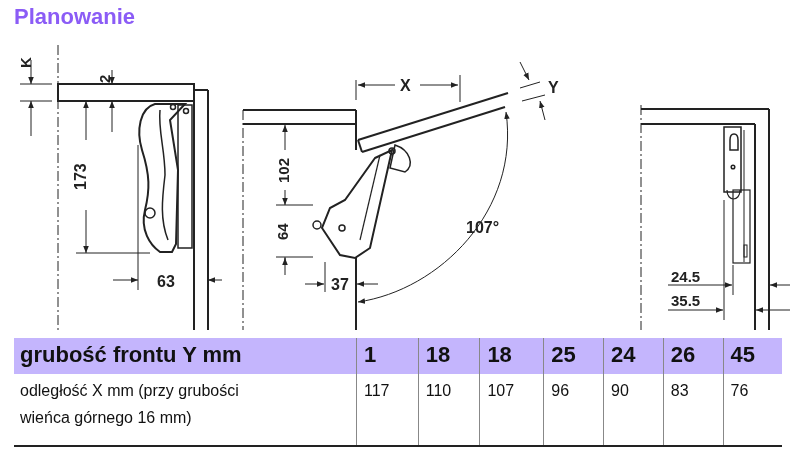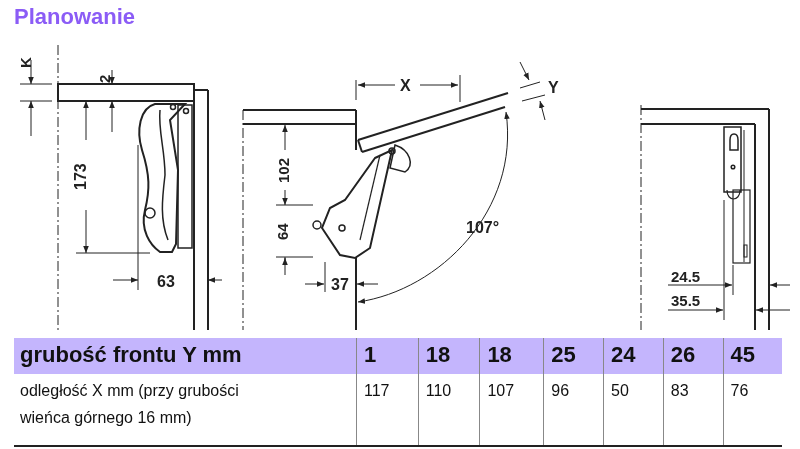--- a/index.html
+++ b/index.html
@@ -149,18 +149,18 @@
     <td>24</td>
     <td>26</td>
     <td>45</td>
   </tr>
   <tr class="body">
     <td class="col0"><span>odległość X mm (przy grubości</span><br><span>wieńca górnego 16 mm)</span></td>
     <td>117</td>
     <td>110</td>
     <td>107</td>
     <td>96</td>
-    <td>50</td>
+    <td>90</td>
     <td>83</td>
     <td>76</td>
   </tr>
 </tbody>
   </table>
 
 </body></html>

